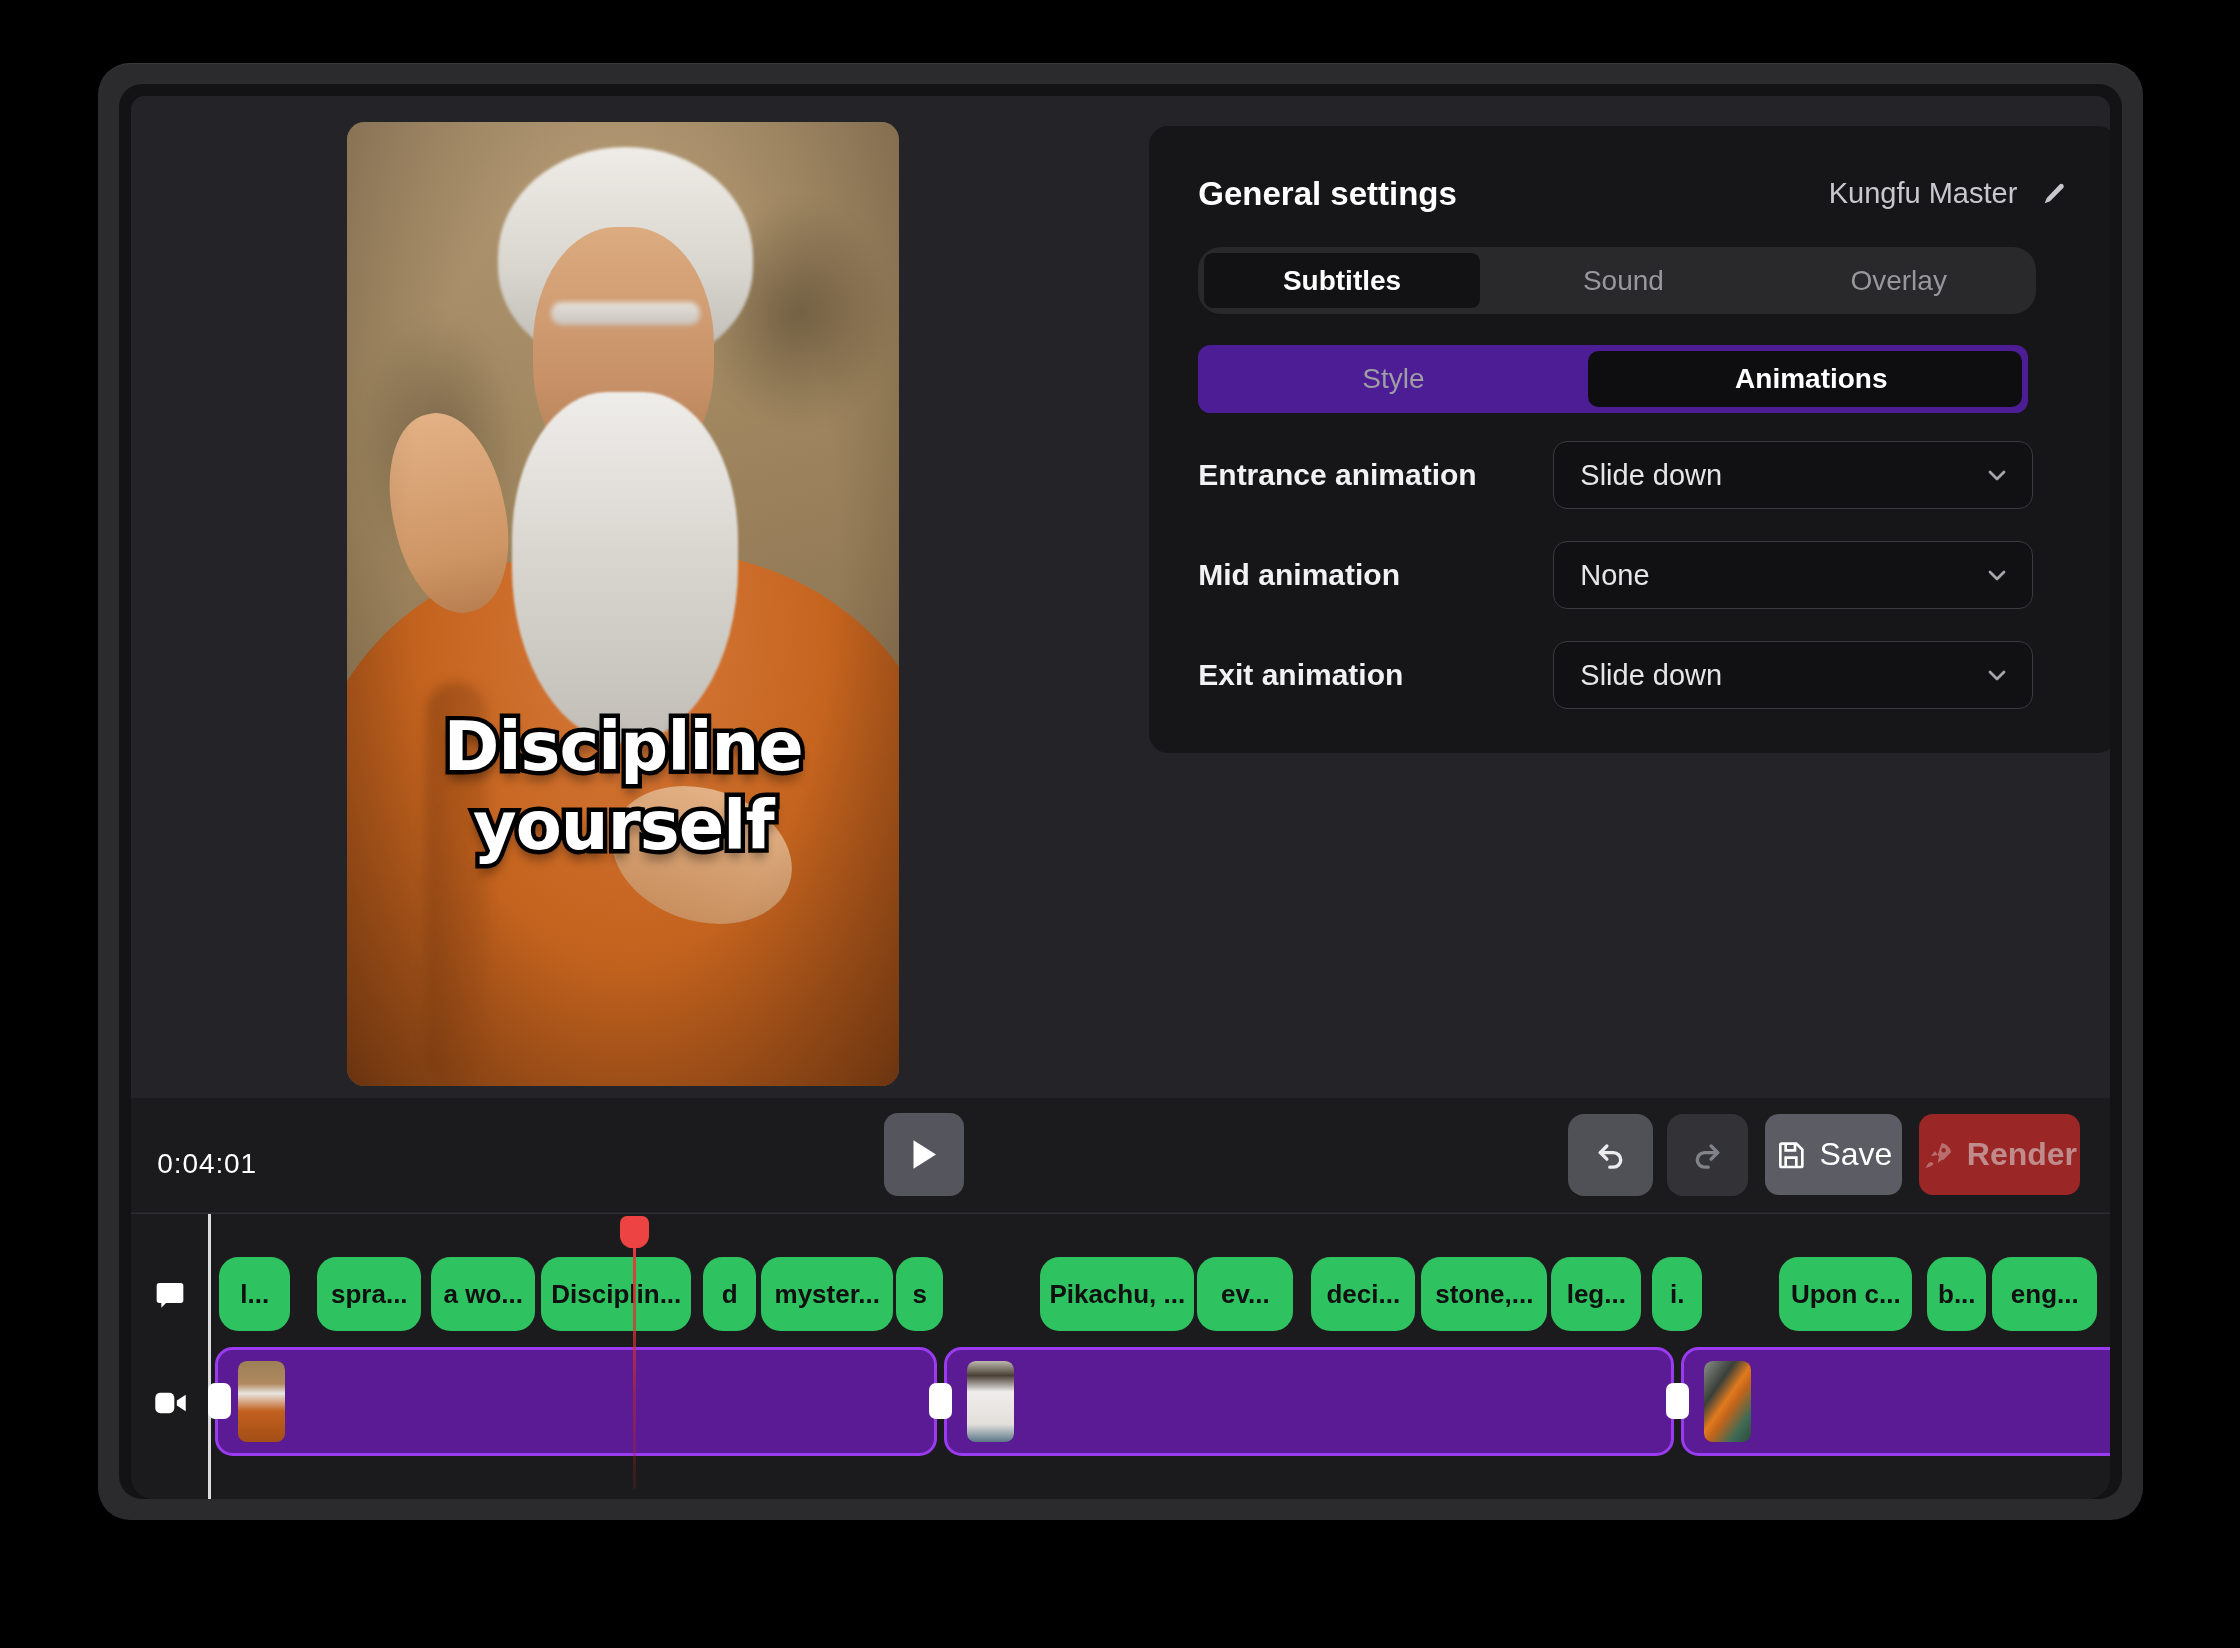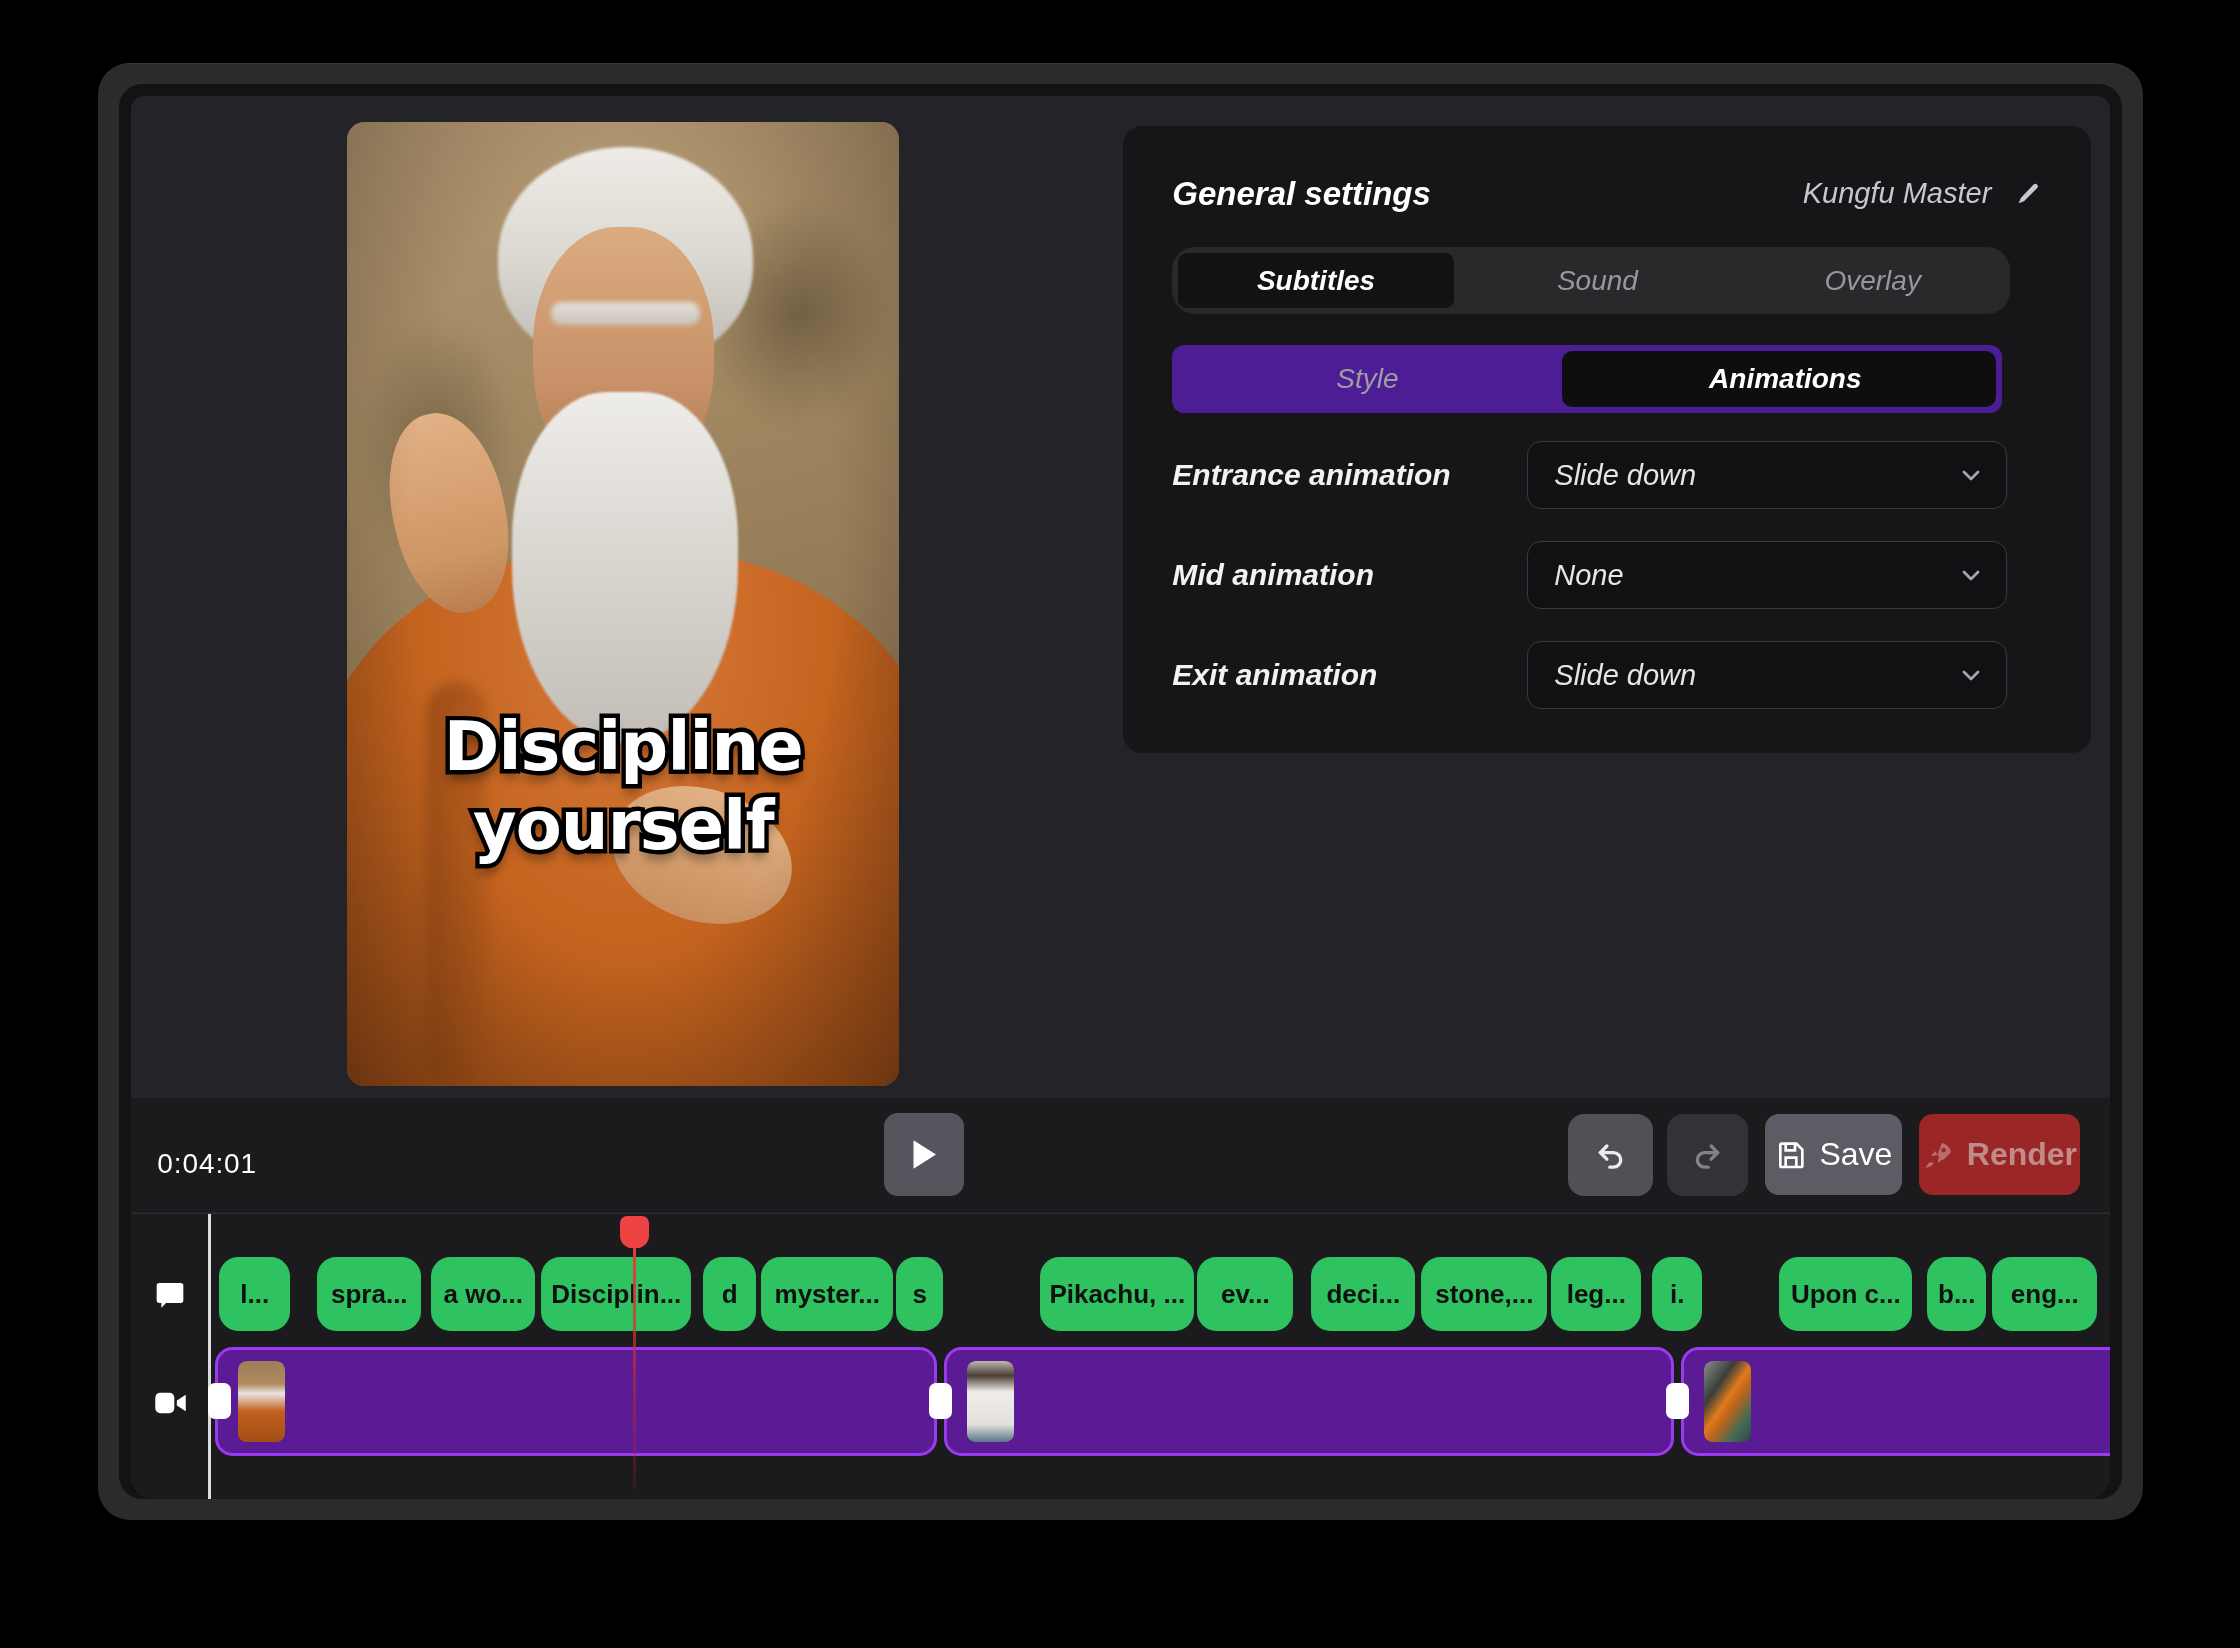--- a/index.html
+++ b/index.html
@@ -51,22 +51,22 @@
               background:linear-gradient(180deg,#e2b185 0%,#c98f5e 100%); }
   .ph-vignette { inset:0; background:radial-gradient(ellipse at 50% 45%, rgba(0,0,0,0) 55%, rgba(30,18,8,.35) 100%); }
 
   .caption { position:absolute; left:0; right:0; top:586px; text-align:center;
              font-family:"DejaVu Sans", sans-serif; font-weight:800; font-size:67px; line-height:79px;
              color:#fff; letter-spacing:-0.9px;
              -webkit-text-stroke:8.8px #000; paint-order:stroke fill;
              text-shadow: 0 8.8px 10.5px rgba(0,0,0,.45); }
 
   
-  .settings-panel { position:absolute; left:992px; top:30px; width:968px; height:627px;
-                    background:#161618; border-radius:19.3px;font-style:italic; }
+  .settings-panel { position:absolute; left:1018px; top:30px; width:968px; height:627px;
+                    background:#161618; border-radius:19.3px; }
   .panel-header { position:absolute; left:49px; right:49px; top:49px; height:37px;
                   display:flex; align-items:center; justify-content:space-between; }
   .panel-title { font-size:33px; font-weight:700; color:#ffffff; }
   .project-name-wrap { display:flex; align-items:center; gap:23px; }
   .project-name { font-size:29px; font-weight:500; color:#c7c7cd; }
 
   .tabs-main { position:absolute; left:49px; top:121px; width:838px; height:67px;
                background:#29292c; border-radius:23px; display:flex; }
   .tab { flex:1; display:flex; align-items:center; justify-content:center;
          font-size:28px; font-weight:500; color:#97979d; border-radius:8.8px; margin:6.1px 0; }

